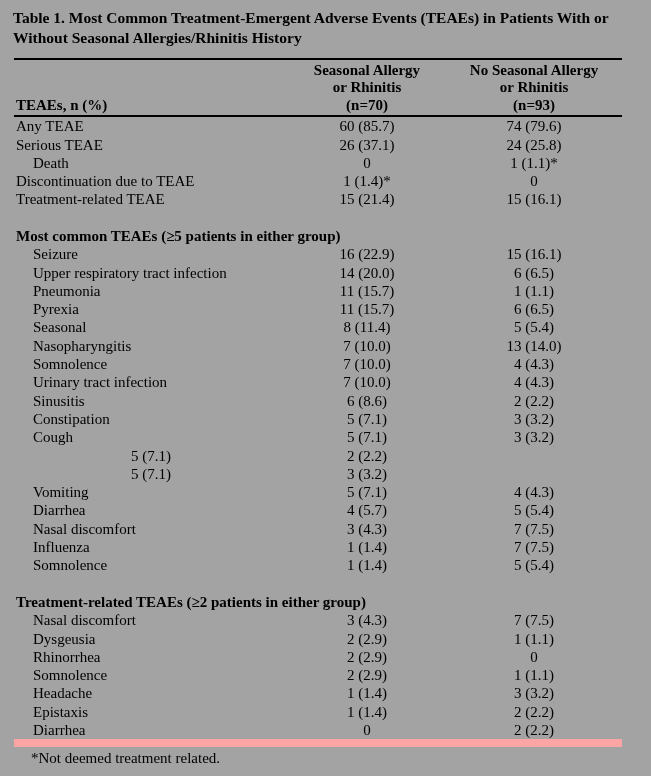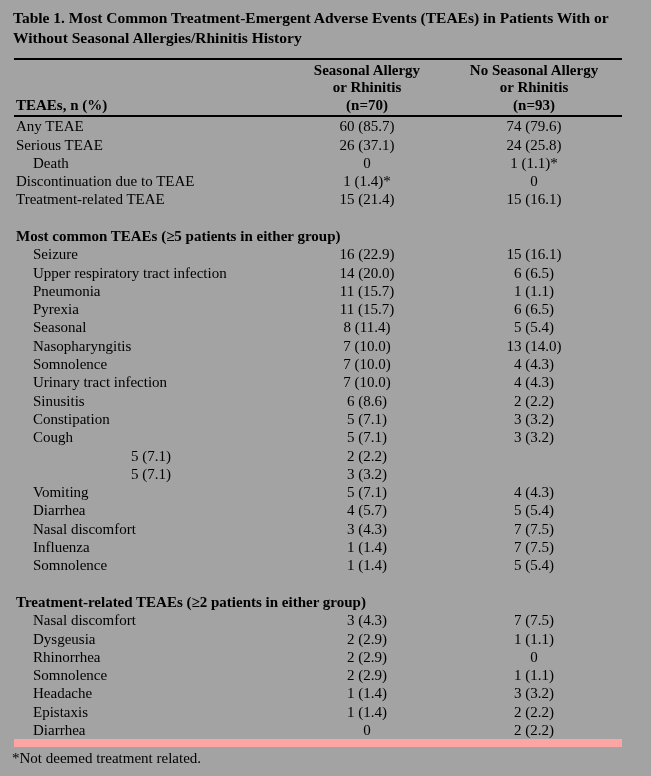--- a/index.html
+++ b/index.html
@@ -67,21 +67,21 @@
     line-height: 18.3px;
     font-size: 15px;
     padding-left: 2px;
     white-space: nowrap;
     font-weight: bold;
   }
   .footnote {
     font-size: 15px;
     line-height: 18px;
     padding-top: 2px;
-    margin-left: 0;
+    margin-left: 19px;
   }
 </style>
 </head>
 <body>
 
 <div class="page">
   <div class="title">Table 1. Most Common Treatment-Emergent Adverse Events (TEAEs) in Patients With or
 Without Seasonal Allergies/Rhinitis History</div>
 
   <div class="table-wrap">

